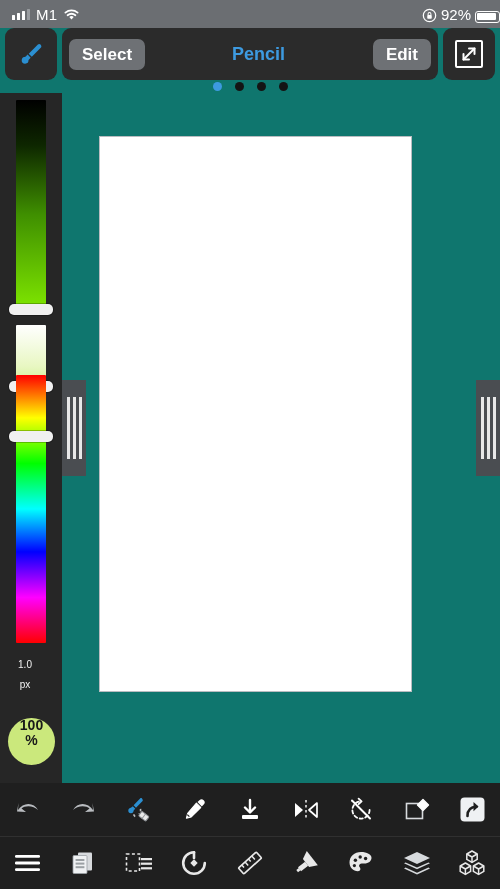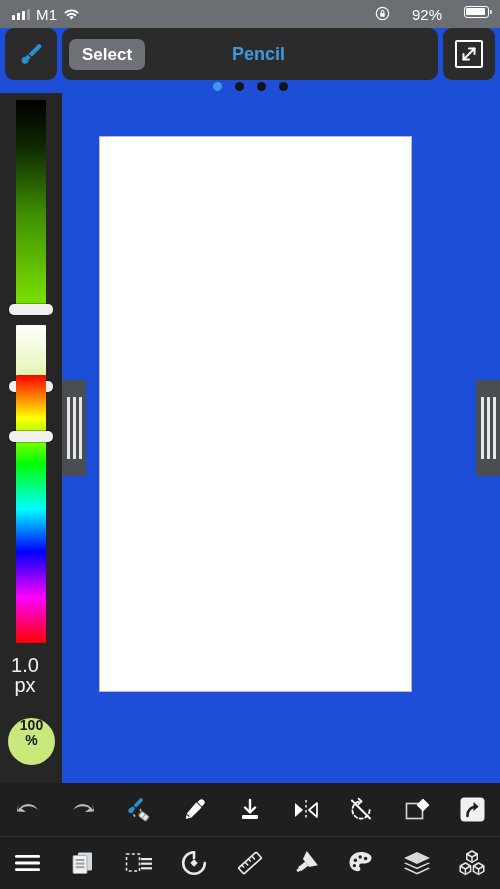--- a/index.html
+++ b/index.html
@@ -5,36 +5,36 @@
   * { box-sizing: border-box; margin: 0; padding: 0; }
   html, body {
     width: 500px; height: 889px;
     background: #6b6e72;
     font-family: "Liberation Sans", sans-serif;
     overflow: hidden;
   }
   #app {
     position: relative;
     width: 500px; height: 889px;
-    background: #1d4ed8;
+    background: #0f766e;
   }
 
   
   .status-bar {
     position: absolute; top: 0; left: 0;
     width: 500px; height: 28px;
     background: #6b6e72;
     display: flex; align-items: center;
     color: #ffffff;
     font-size: 15px;
     font-weight: 500;
   }
   .sb-left { display: flex; align-items: center; gap: 6px; padding-left: 12px; flex: 1; }
   .sb-center { position: absolute; left: 0; right: 0; text-align: center; font-size: 15px; font-weight: 600; pointer-events: none; }
-  .sb-right { display: flex; align-items: flex-start; gap: 22px; padding-right: 11px; margin-left: auto; z-index: 2; }
+  .sb-right { display: flex; align-items: flex-end; gap: 4px; margin-left: auto; z-index: 2; }
   .signal-bars { display: flex; align-items: flex-end; gap: 2px; height: 11px; }
   .signal-bars i { display:block; width: 3px; background: #fff; border-radius: 0.5px; }
   .signal-bars i:nth-child(1){ height: 5px; }
   .signal-bars i:nth-child(2){ height: 7px; }
   .signal-bars i:nth-child(3){ height: 9px; }
   .signal-bars i:nth-child(4){ height: 11px; background:#9a9da1; }
   .carrier { font-size: 15px; font-weight: 500; letter-spacing: 0.2px; }
   .batt-pct { font-size: 15px; font-weight: 500; }
   .batt {
     width: 25px; height: 12px; border: 1.4px solid #fff; border-radius: 3px;
@@ -109,21 +109,21 @@
     position: absolute; left: 9px; width: 44px; height: 11px;
     background: #f0f0f0; border-radius: 5px;
     box-shadow: 0 0 0 1px rgba(0,0,0,.25);
   }
   #sl-brightness { top: 7px; height: 208px; }
   #sl-saturation { top: 232px; height: 129px; }
   #sl-hue       { top: 282px; height: 268px; }
   .size-label {
     position: absolute; left: 0; width: 50px; top: 562px;
     text-align: center; color: #f2f2f2;
-    font-size: 20px; line-height: 20px; font-weight: 400;
+    font-size: 10px; line-height: 20px; font-weight: 400;
   }
   .opacity-circle {
     position: absolute; left: 8px; top: 625px;
     width: 47px; height: 47px; border-radius: 50%;
     background: #cbe87c; color: #1a1a1a;
     display: flex; flex-direction: column;
     align-items: center; 
     font-size: 14px; font-weight: 700; line-height: 15px;
   }
 
@@ -221,20 +221,21 @@
           <path d="M11.6 15.6l-2.3 2.3a3.4 3.4 0 1 0 3.2 3.2l2.2-2.3-3.1-3.2z" fill="#2b8fd1"></path>
           <circle cx="9.6" cy="20.4" r="2.6" fill="#2b8fd1"></circle>
         </svg>
       </span>
     </div>
 
     <div class="tool-strip">
       <div class="pill">Select</div>
       <div class="tool-title">Pencil</div>
       <div class="spacer"></div>
+      <div class="pill">Edit</div>
     </div>
 
     <div class="expand-btn">
       <span>
         <svg width="34" height="34" viewBox="0 0 34 34">
           <rect x="4" y="4" width="26" height="26" rx="1" stroke="#fff" stroke-width="2" fill="none"></rect>
           <path d="M11.5 22.5L22.5 11.5" stroke="#fff" stroke-width="2" stroke-linecap="round"></path>
           <path d="M22.5 11.5h-5.5M22.5 11.5v5.5" stroke="#fff" stroke-width="2" stroke-linecap="round"></path>
           <path d="M11.5 22.5h5.5M11.5 22.5v-5.5" stroke="#fff" stroke-width="2" stroke-linecap="round"></path>
         </svg>

